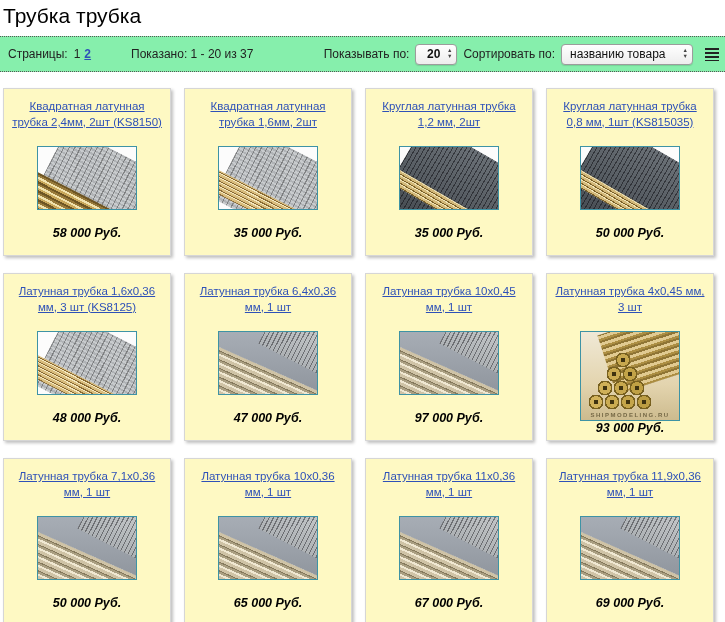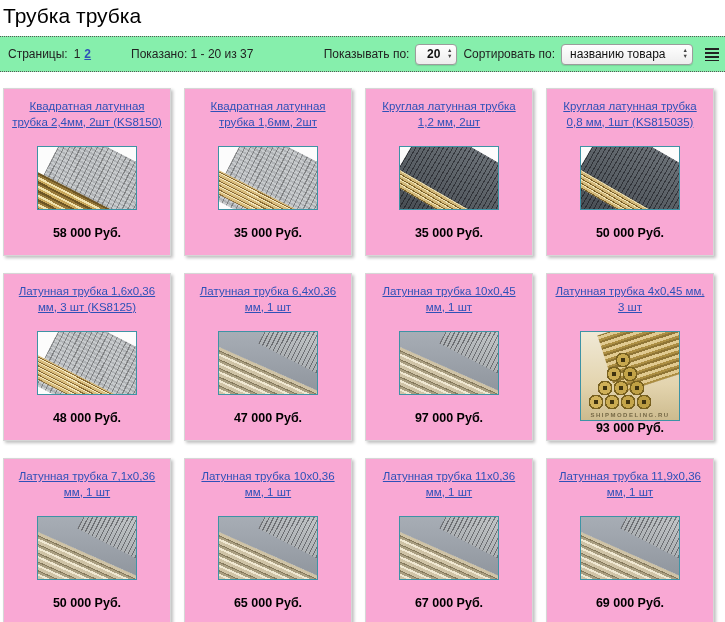--- a/index.html
+++ b/index.html
@@ -28,28 +28,28 @@
   .stepper { display: flex; flex-direction: column; align-items: center; line-height: 1;
     font-size: 5.5px; color: #444; margin-left: 4px; }
   .stepper span { display: block; height: 6px; }
   .list-icon { width: 14px; height: 13px; margin-left: 6px; cursor: pointer;
     background: repeating-linear-gradient(180deg, #222 0 2px, transparent 2px 4px); }
 
   
   .grid { margin-top: 16px; padding-left: 3px; display: grid;
     grid-template-columns: repeat(4, 168px); grid-auto-rows: 168px;
     gap: 17px 13px; justify-content: start; }
-  .card { background: #f9a8d4; border: 1px solid #d6d6d6;
+  .card { background: #fef9c3; border: 1px solid #d6d6d6;
     box-shadow: 2px 2px 3px rgba(0,0,0,.25);
     display: flex; flex-direction: column; align-items: center;
     padding: 10px 8px 0; overflow: hidden; }
   .card .title { font-size: 11.5px; line-height: 1.35; text-align: center;
     color: #2e51b8; text-decoration: underline; cursor: pointer; min-height: 40px; }
   .card .price { margin-top: auto; margin-bottom: 15px; font-size: 12.5px;
-    font-weight: bold; color: #000; text-align: center; }
+    font-weight: bold; color: #000; text-align: center; font-style: italic; }
 
   
   .thumb { position: relative; width: 100px; height: 64px; margin: 7px auto 0;
     background: #fcfcfc; border: 1px solid #3e93a5; overflow: hidden; flex: none; cursor: pointer; }
   .thumb::before, .thumb::after { content: ""; position: absolute; }
 
   
   .t-square-brass-ruler::after, .t-thin-brass-ruler::after {
     width: 150px; height: 80px; left: 30px; top: -20px;
     transform: rotate(27deg); transform-origin: 0 0;

